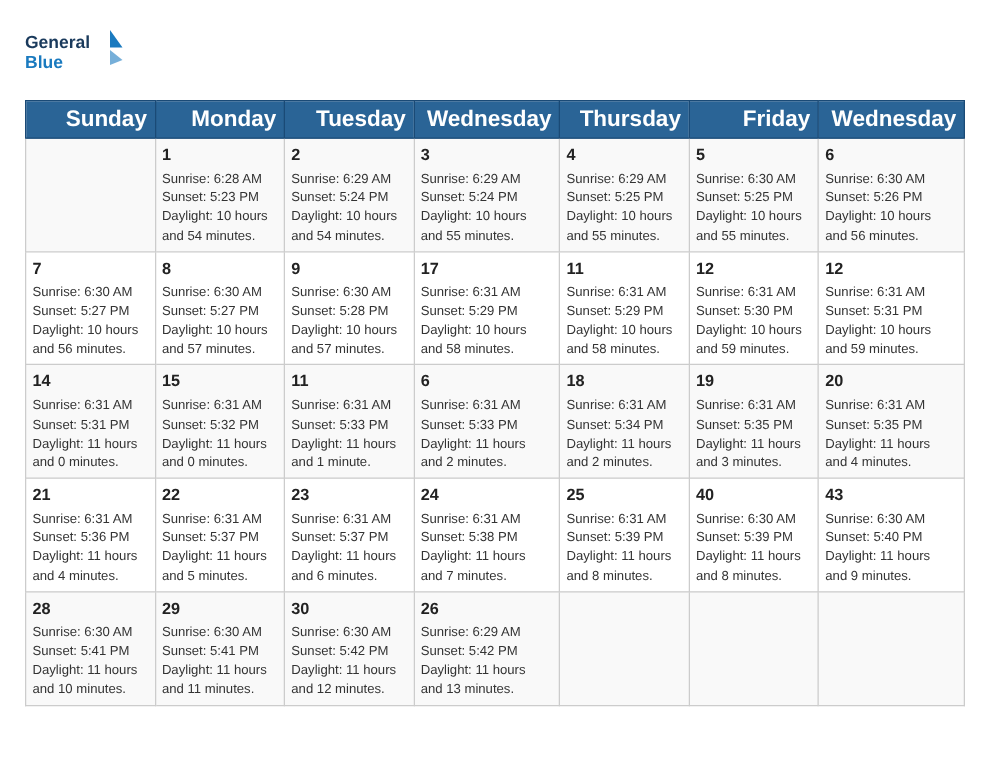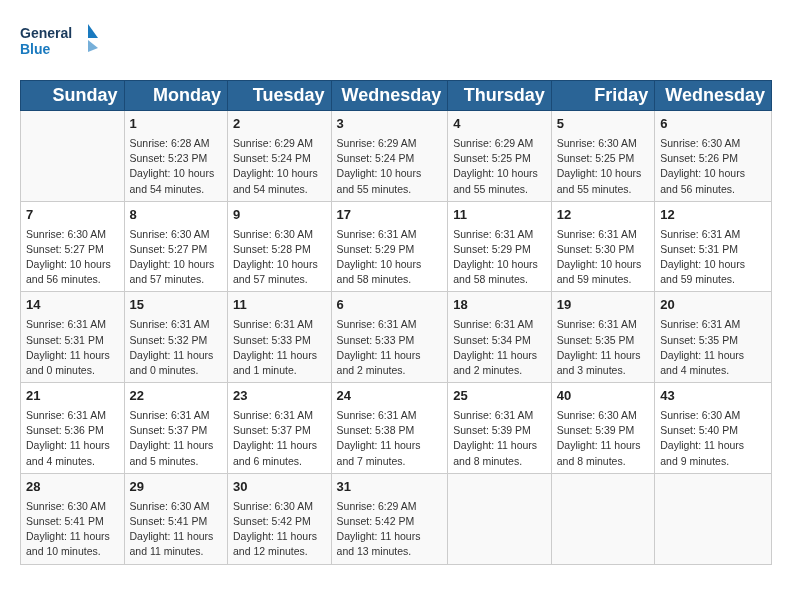--- a/index.html
+++ b/index.html
@@ -323,21 +323,21 @@
 and 11 minutes.</div>
         </td>
         <td>
           <span class="day-num">30</span>
           <div class="day-info" style="white-space: pre-line;">Sunrise: 6:30 AM
 Sunset: 5:42 PM
 Daylight: 11 hours
 and 12 minutes.</div>
         </td>
         <td>
-          <span class="day-num">31</span>
+          <span class="day-num">26</span>
           <div class="day-info" style="white-space: pre-line;">Sunrise: 6:29 AM
 Sunset: 5:42 PM
 Daylight: 11 hours
 and 13 minutes.</div>
         </td>
         <td></td>
         <td></td>
         <td></td>
       </tr>
     </tbody>

